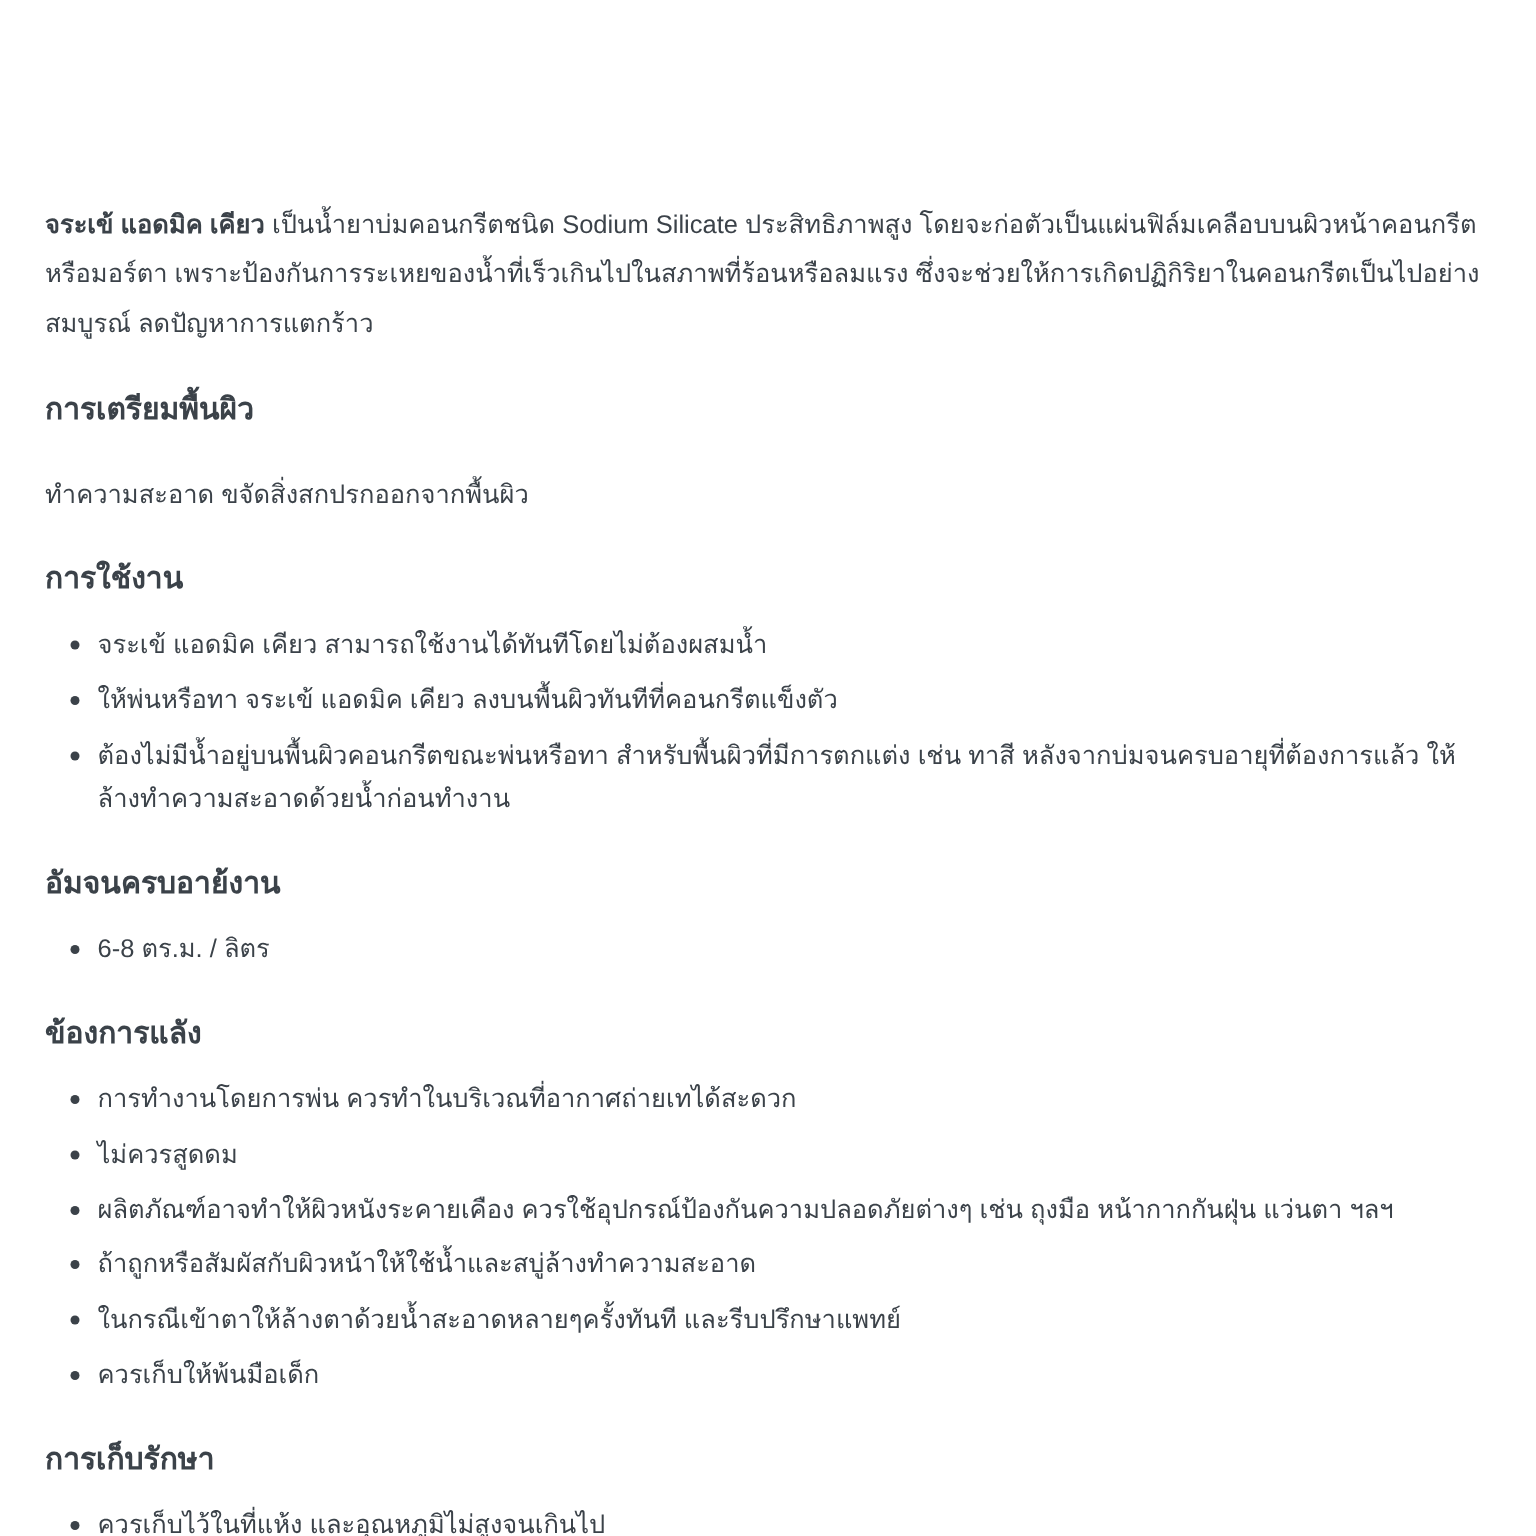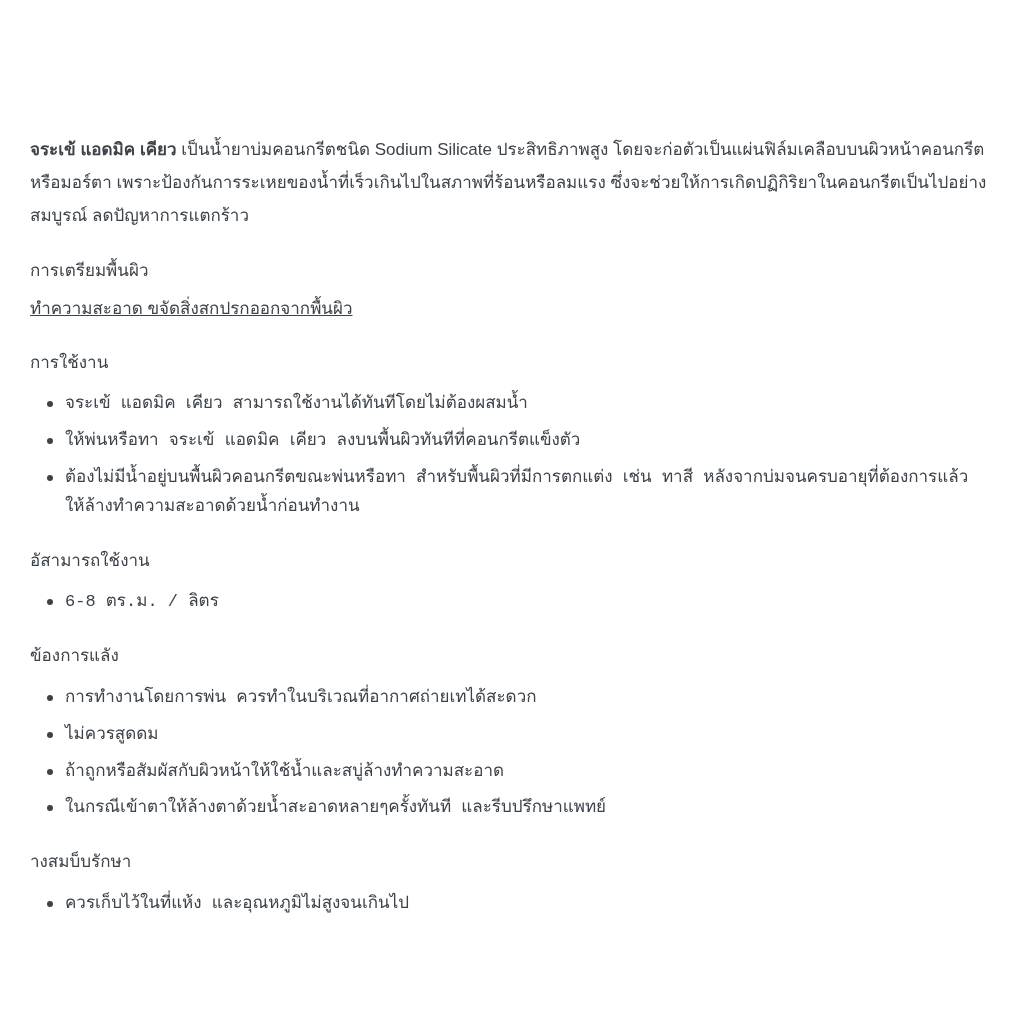--- a/index.html
+++ b/index.html
@@ -19,35 +19,33 @@
     font-size: 17px;
   }
   .intro {
     margin: 0 0 1px 0;
     line-height: 1.95;
   }
   .intro strong {
     font-weight: 700;
   }
   .section-heading {
-    font-size: 17px;
-    font-weight: 400;
+    font-size: 20px;
+    font-weight: 700;
     margin: 26px 0 0 0;
     line-height: 1.5;
   }
   .section-para {
-    margin: 11px 0 0 0;
+    margin: 28px 0 0 0;
     line-height: 1.7;
-    text-decoration: underline;
   }
   ul.bullet-list {
     list-style: none;
     margin: 15px 0 0 0;
     padding: 0;
-    font-family: Liberation Mono, monospace;
   }
   ul.bullet-list li {
     position: relative;
     padding-left: 35px;
     line-height: 1.7;
     margin: 0 0 8px 0;
   }
   ul.bullet-list li::before {
     content: "";
     position: absolute;
@@ -68,29 +66,31 @@
   </p>
   <div>
       <h3 class="section-heading">การเตรียมพื้นผิว</h3>
       <p class="section-para">ทำความสะอาด ขจัดสิ่งสกปรกออกจากพื้นผิว</p>
       <h3 class="section-heading">การใช้งาน</h3>
       <ul class="bullet-list">
         <li>จระเข้ แอดมิค เคียว สามารถใช้งานได้ทันทีโดยไม่ต้องผสมน้ำ</li>
         <li>ให้พ่นหรือทา จระเข้ แอดมิค เคียว ลงบนพื้นผิวทันทีที่คอนกรีตแข็งตัว</li>
         <li>ต้องไม่มีน้ำอยู่บนพื้นผิวคอนกรีตขณะพ่นหรือทา สำหรับพื้นผิวที่มีการตกแต่ง เช่น ทาสี หลังจากบ่มจนครบอายุที่ต้องการแล้ว ให้ล้างทำความสะอาดด้วยน้ำก่อนทำงาน</li>
       </ul>
-      <h3 class="section-heading">อัสามารถใช้งาน</h3>
+      <h3 class="section-heading">อัมจนครบอาย้งาน</h3>
       <ul class="bullet-list">
         <li>6-8 ตร.ม. / ลิตร</li>
       </ul>
       <h3 class="section-heading">ข้องการแลัง</h3>
       <ul class="bullet-list">
         <li>การทำงานโดยการพ่น ควรทำในบริเวณที่อากาศถ่ายเทได้สะดวก</li>
         <li>ไม่ควรสูดดม</li>
+        <li>ผลิตภัณฑ์อาจทำให้ผิวหนังระคายเคือง ควรใช้อุปกรณ์ป้องกันความปลอดภัยต่างๆ เช่น ถุงมือ หน้ากากกันฝุ่น แว่นตา ฯลฯ</li>
         <li>ถ้าถูกหรือสัมผัสกับผิวหน้าให้ใช้น้ำและสบู่ล้างทำความสะอาด</li>
         <li>ในกรณีเข้าตาให้ล้างตาด้วยน้ำสะอาดหลายๆครั้งทันที และรีบปรึกษาแพทย์</li>
+        <li>ควรเก็บให้พ้นมือเด็ก</li>
       </ul>
-      <h3 class="section-heading">างสมบ็บรักษา</h3>
+      <h3 class="section-heading">การเก็บรักษา</h3>
       <ul class="bullet-list">
         <li>ควรเก็บไว้ในที่แห้ง และอุณหภูมิไม่สูงจนเกินไป</li>
       </ul>
     </div>
 </div>
 
 </body></html>

